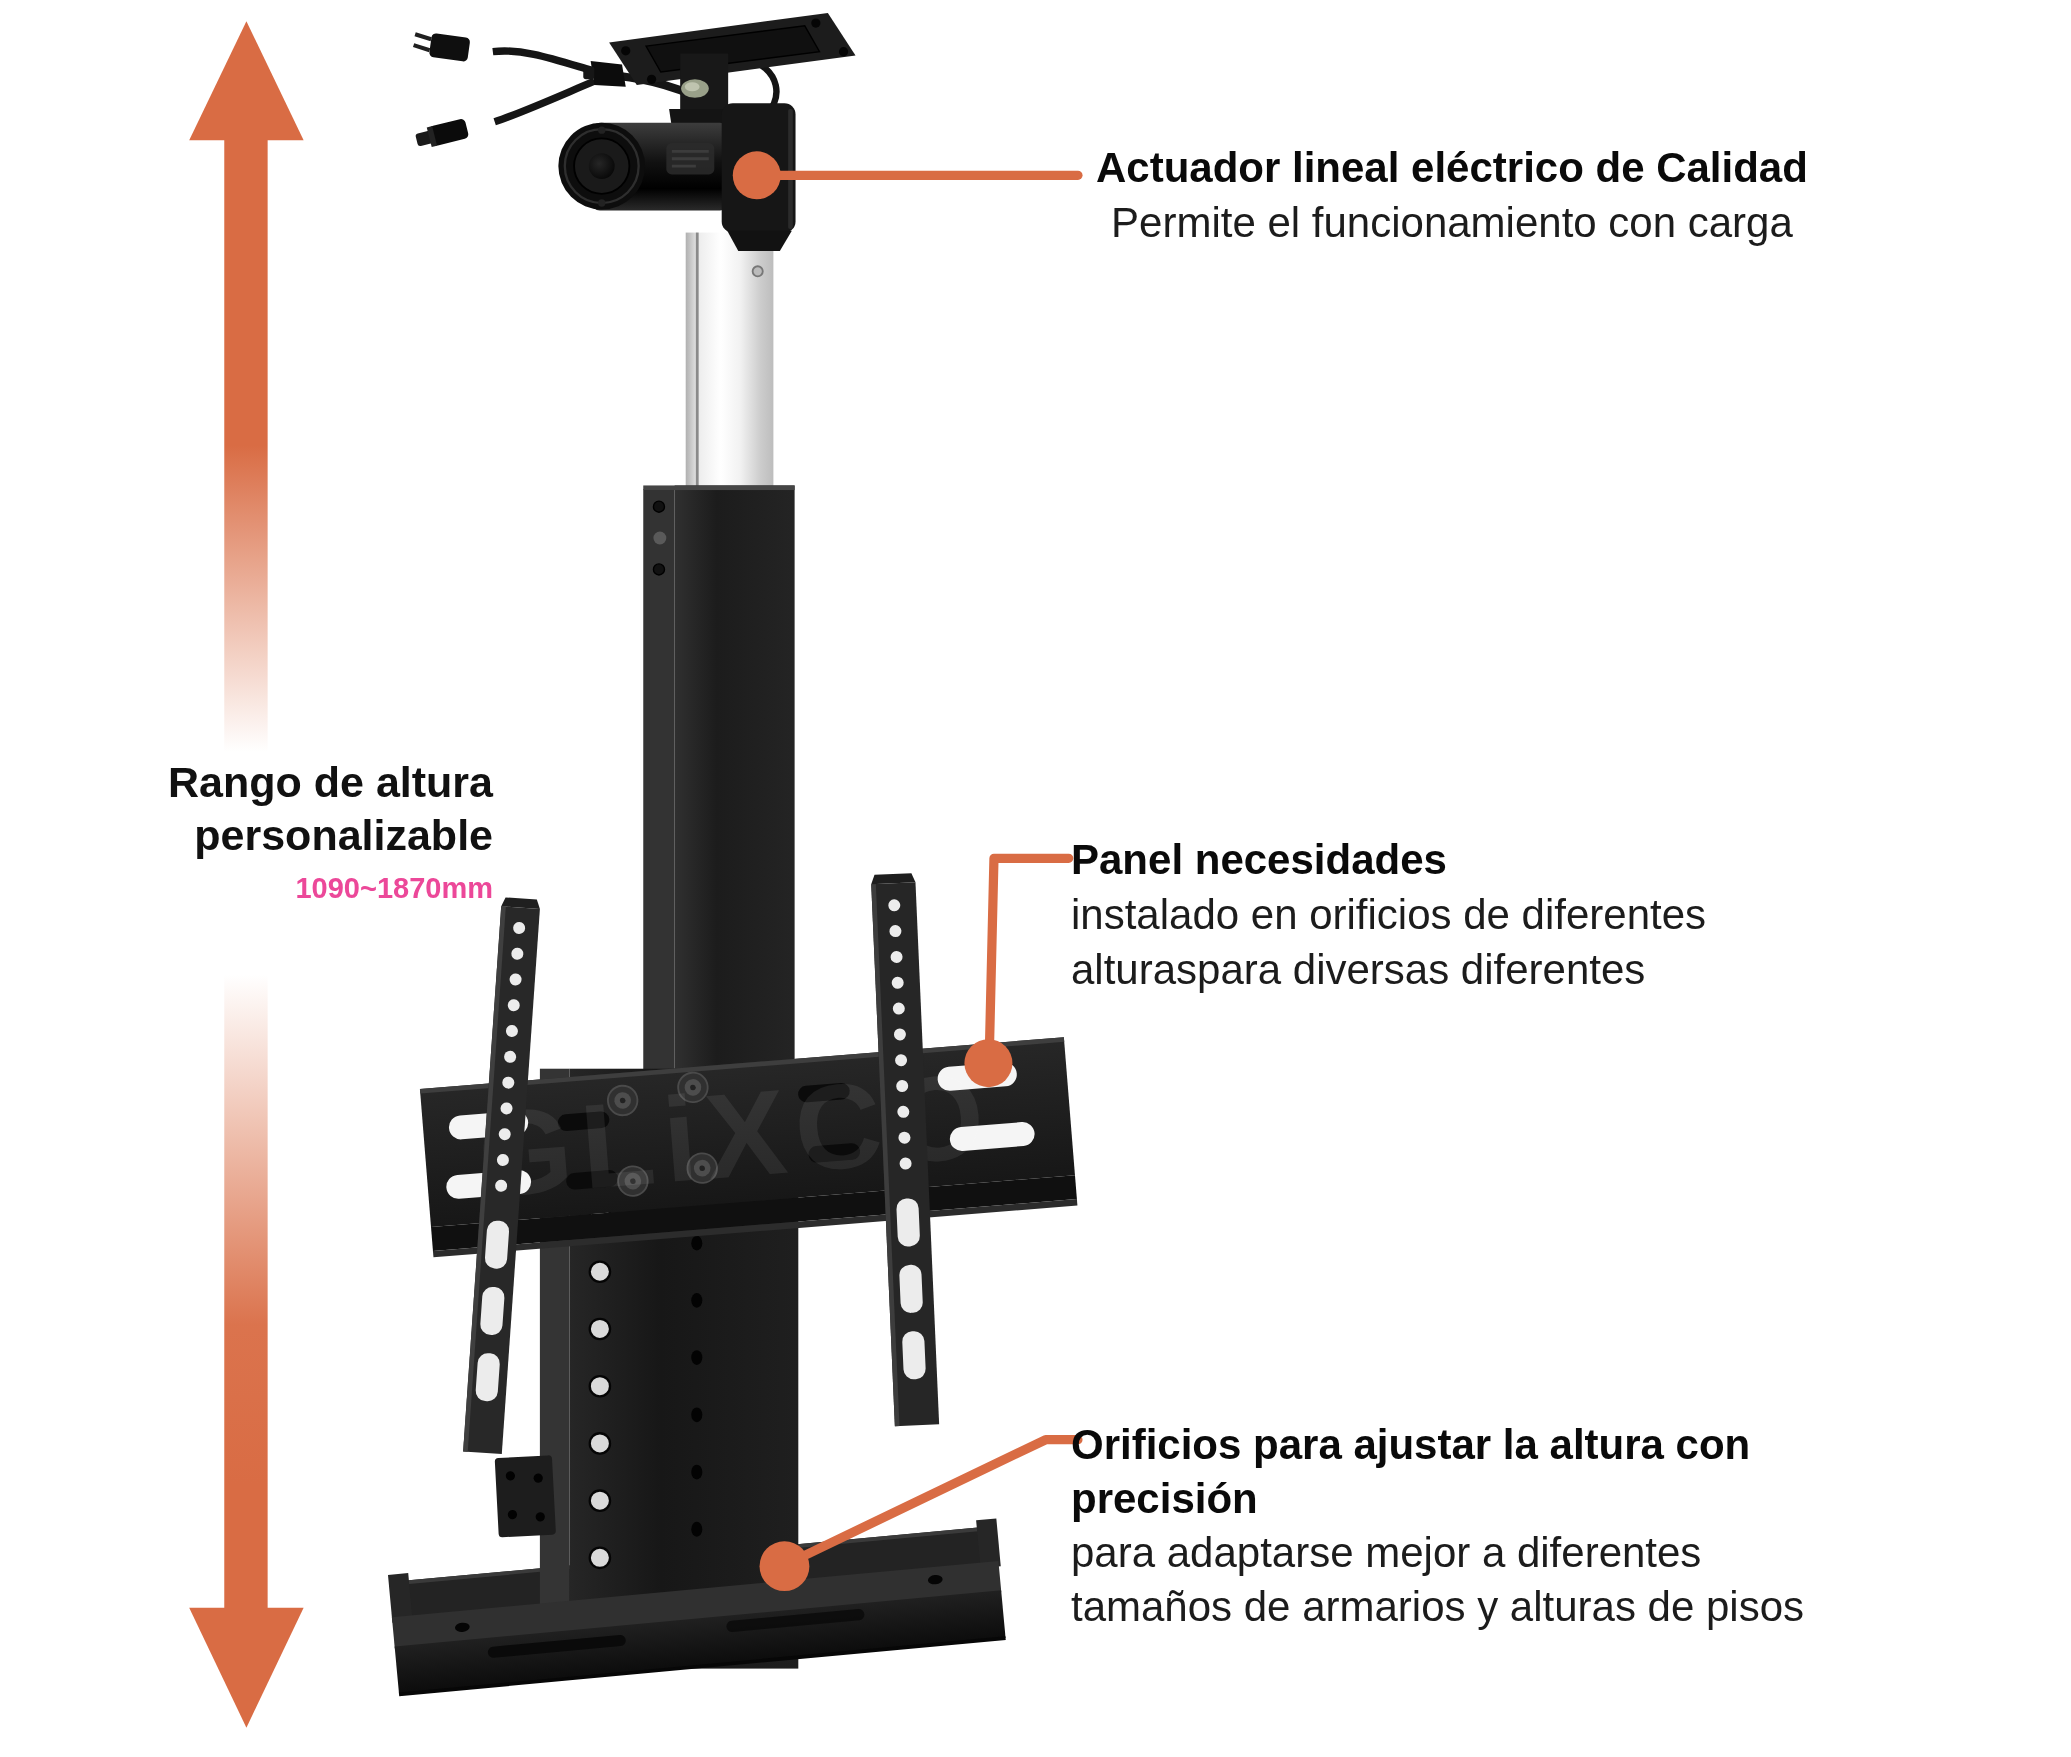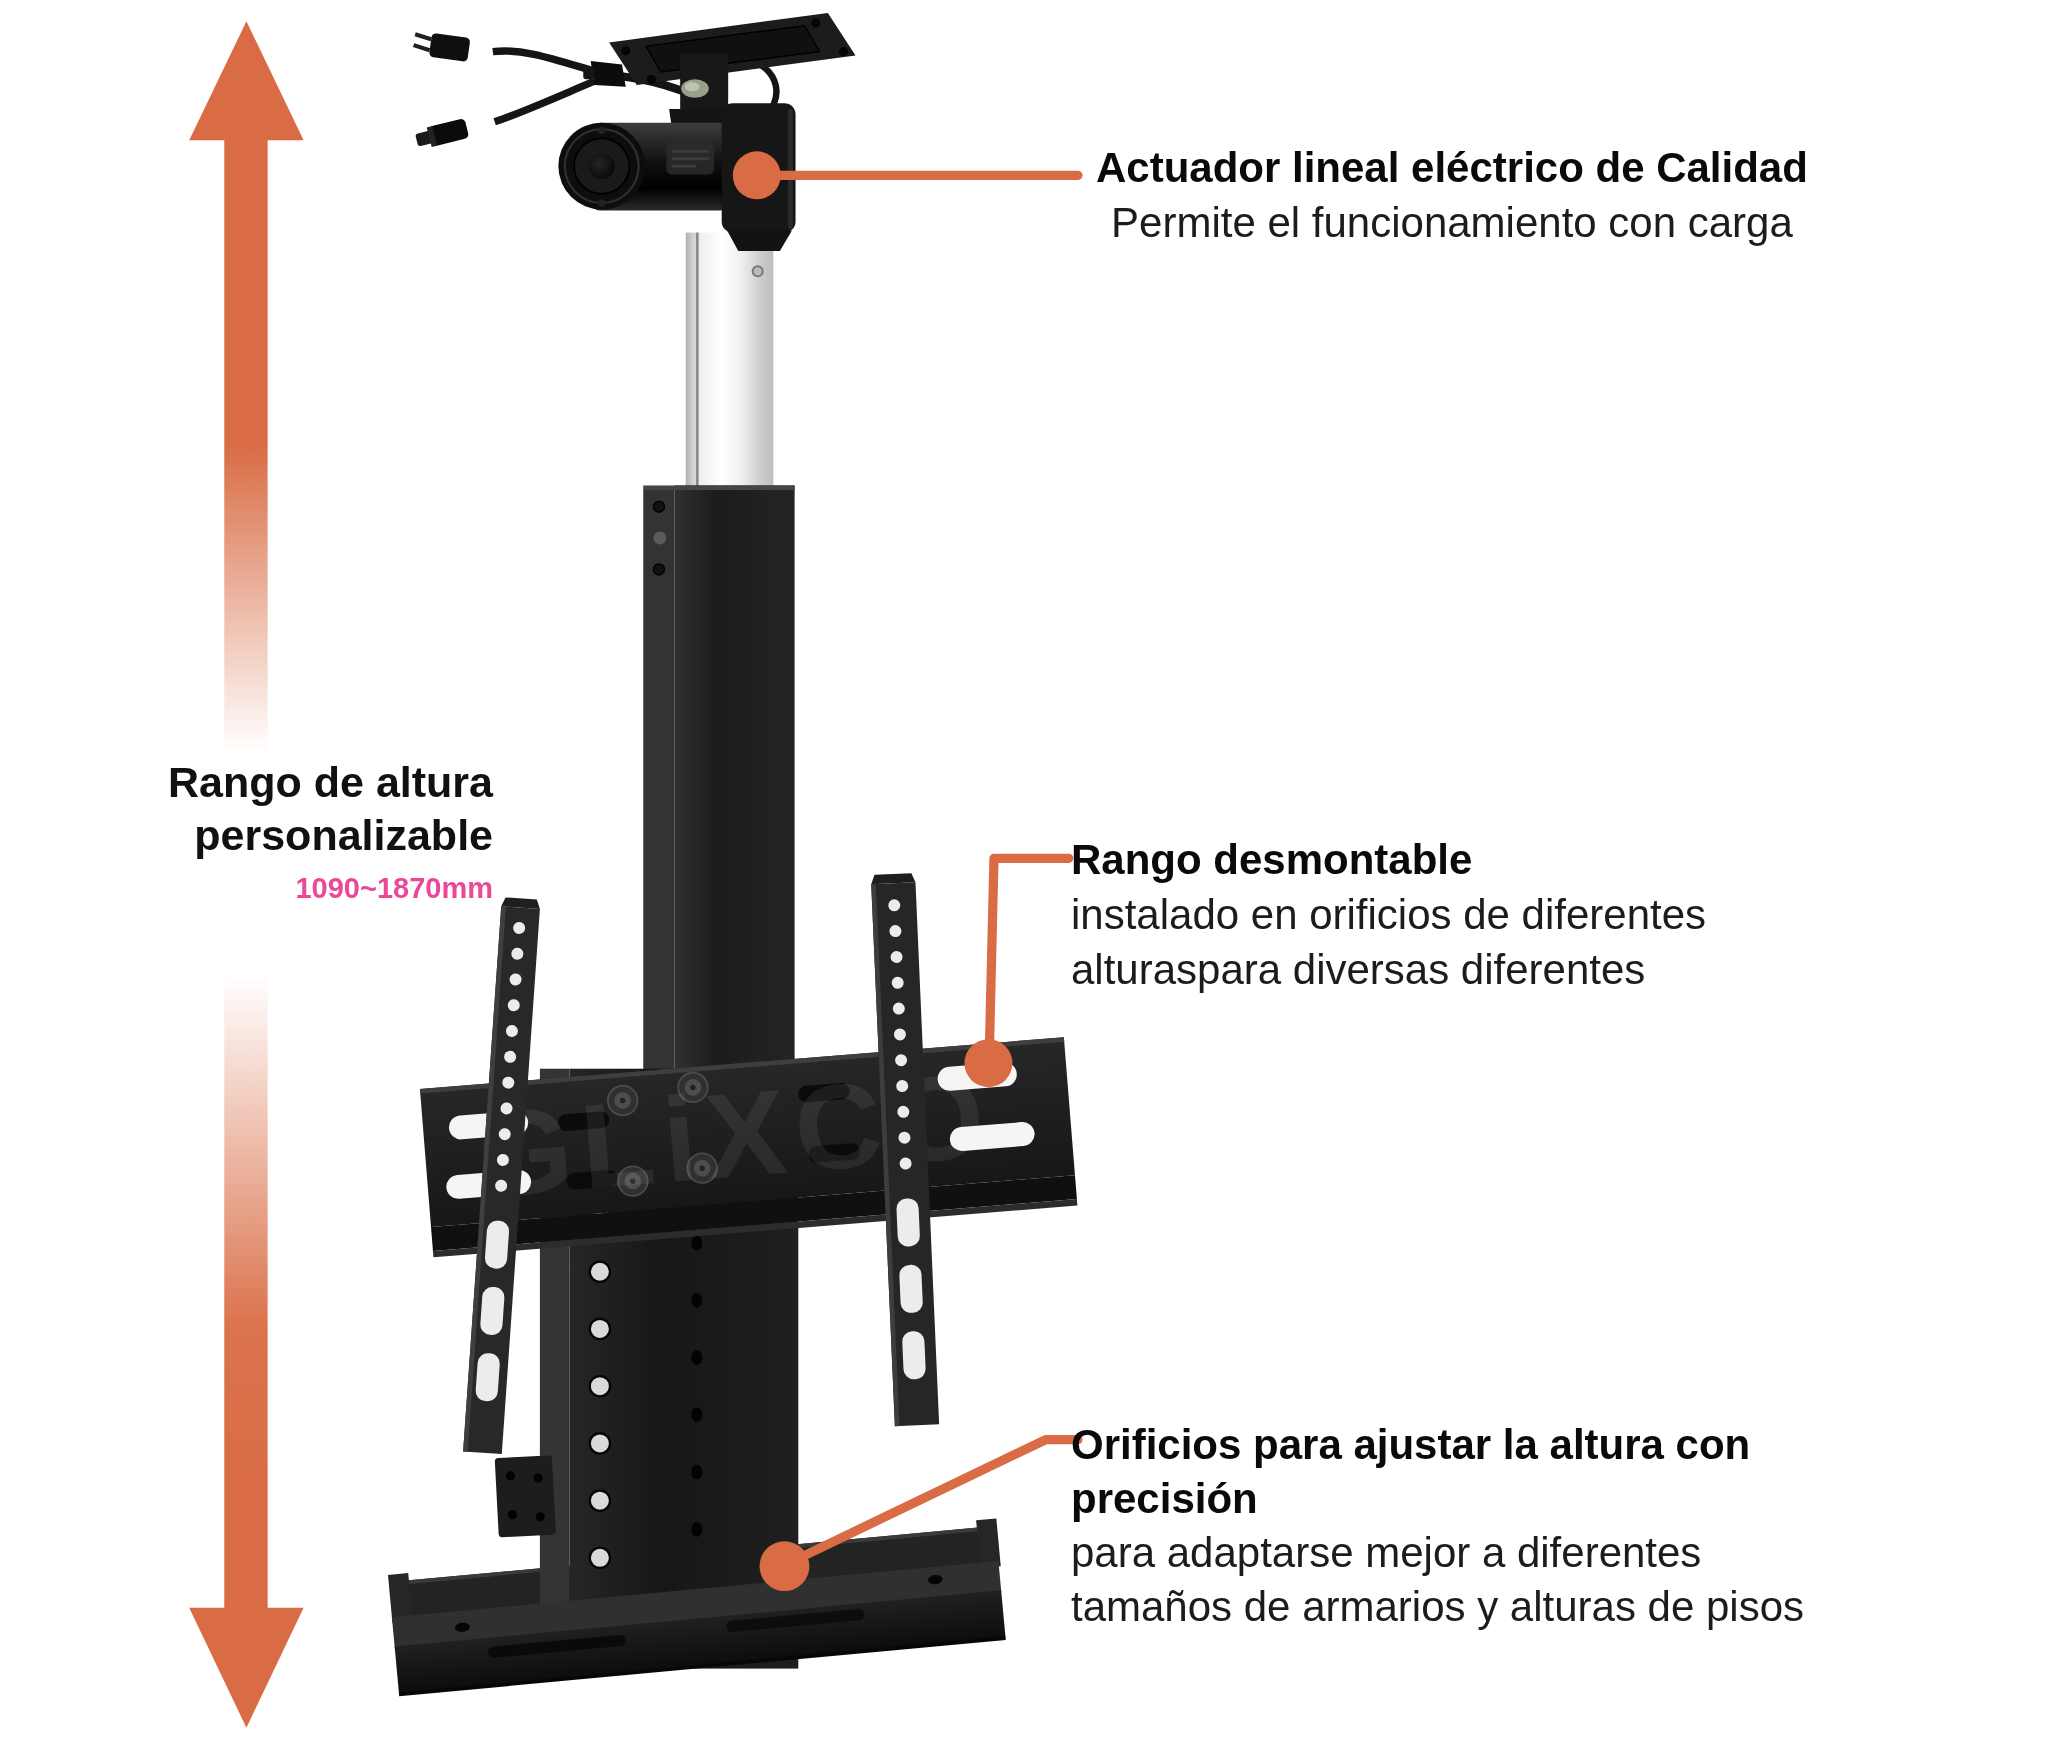--- a/index.html
+++ b/index.html
@@ -311,21 +311,21 @@
     <div class="b">personalizable</div>
     <div class="v">1090~1870mm</div>
   </div>
 
   <div class="callout c1">
     <div class="t">Actuador lineal eléctrico de Calidad</div>
     <div class="p">Permite el funcionamiento con carga</div>
   </div>
 
   <div class="callout c2">
-    <div class="t">Rango desmontable</div>
+    <div class="t">Panel necesidades</div>
     <div class="p">instalado en orificios de diferentes</div>
     <div class="p">alturaspara diversas diferentes</div>
   </div>
 
   <div class="callout c3">
     <div class="t">Orificios para ajustar la altura con</div>
     <div class="t">precisión</div>
     <div class="p">para adaptarse mejor a diferentes</div>
     <div class="p">tamaños de armarios y alturas de pisos</div>
   </div>

